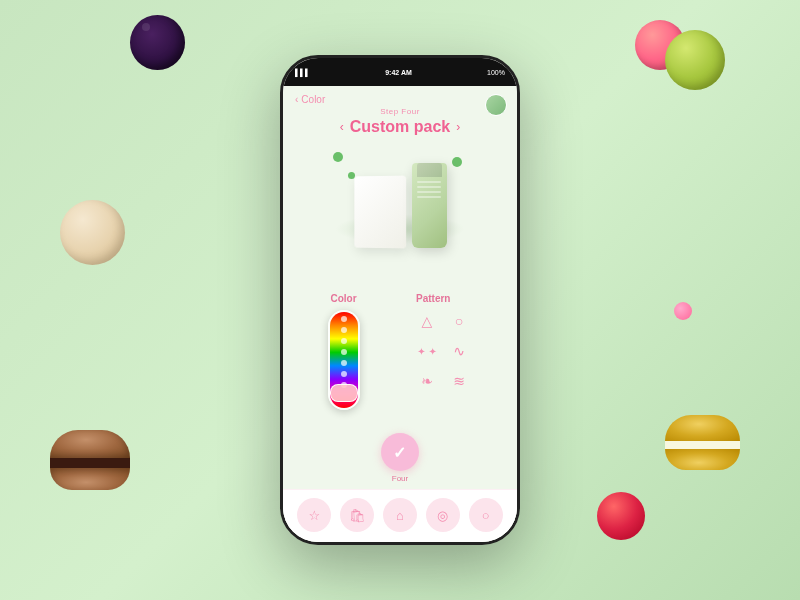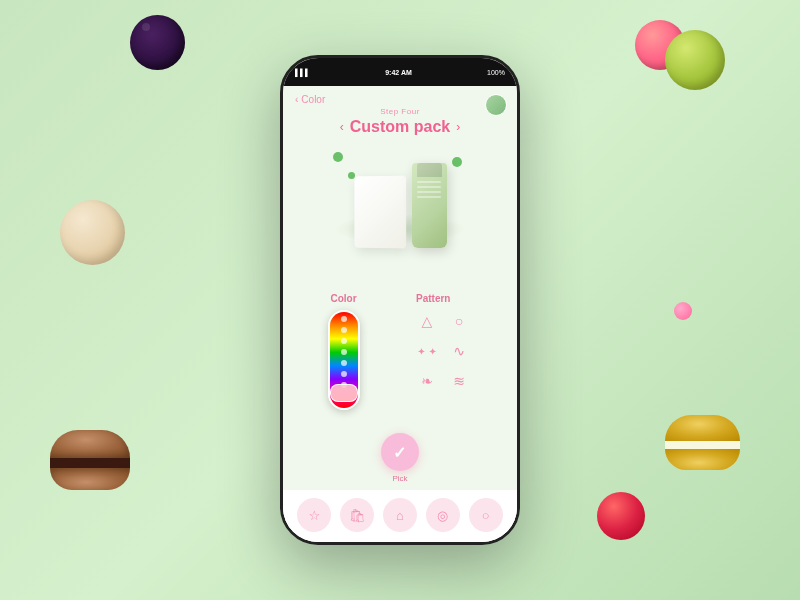--- a/index.html
+++ b/index.html
@@ -586,21 +586,21 @@
           <div class="pattern-icon">≋</div>
         </div>
       </div>
 
     </div>
 
     <div class="pick-section">
       <button class="pick-btn">
         <span class="pick-btn-check">✓</span>
       </button>
-      <span class="pick-label">Pick</span>
+      <span class="pick-label">Four</span>
     </div>
 
     <div class="bottom-nav">
       <div class="nav-item">
         <span class="nav-icon">☆</span>
       </div>
       <div class="nav-item">
         <span class="nav-icon">🛍</span>
       </div>
       <div class="nav-item">

